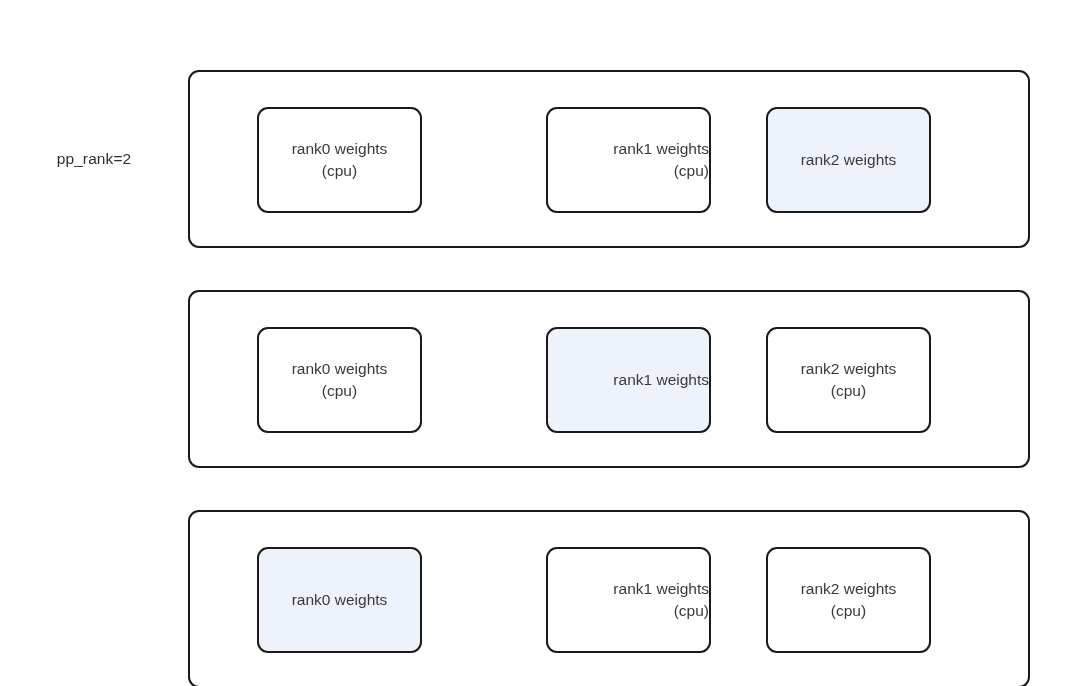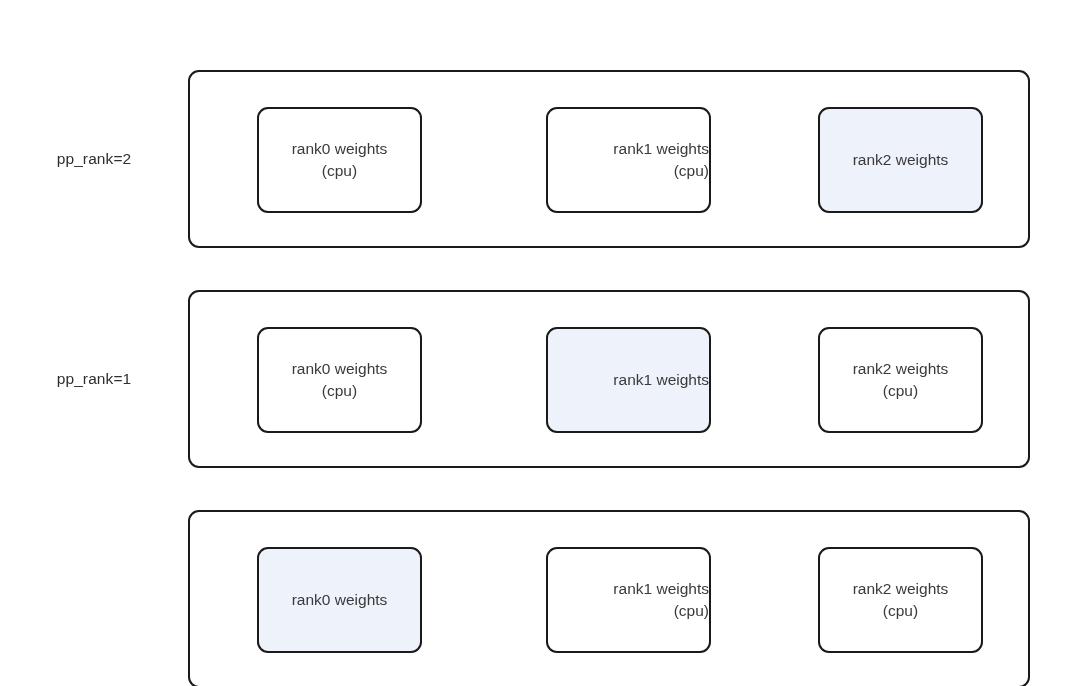--- a/index.html
+++ b/index.html
@@ -63,33 +63,32 @@
     align-items: center;
     justify-content: center;
     font-size: 15.5px;
     color: #3a3a3a;
     line-height: 1.45;
     text-align: center;
     white-space: nowrap;
   }
   .weight-box.slot0 { left: 67px; }
   .weight-box.slot1 { left: 356px; align-items: flex-end; }
-  .weight-box.slot2 { left: 628px; }
+  .weight-box.slot2 { left: 576px; }
   .weight-box.highlight {
     background: #eef2fb;
   }
   .box-sub { display: block; }
 </style>
 </head>
 <body>
 
 <div id="canvas">
 
   <div class="row-label row0">pp_rank=2</div>
-  <div class="row-label row1">pp_rank=1</div>
 
   <div class="rank-row row0">
     <div class="weight-box slot0">
       <span class="box-title">rank0 weights</span>
       <span class="box-sub">(cpu)</span>
     </div>
     <div class="weight-box slot1">
       <span class="box-title">rank1 weights</span>
       <span class="box-sub">(cpu)</span>
     </div>

